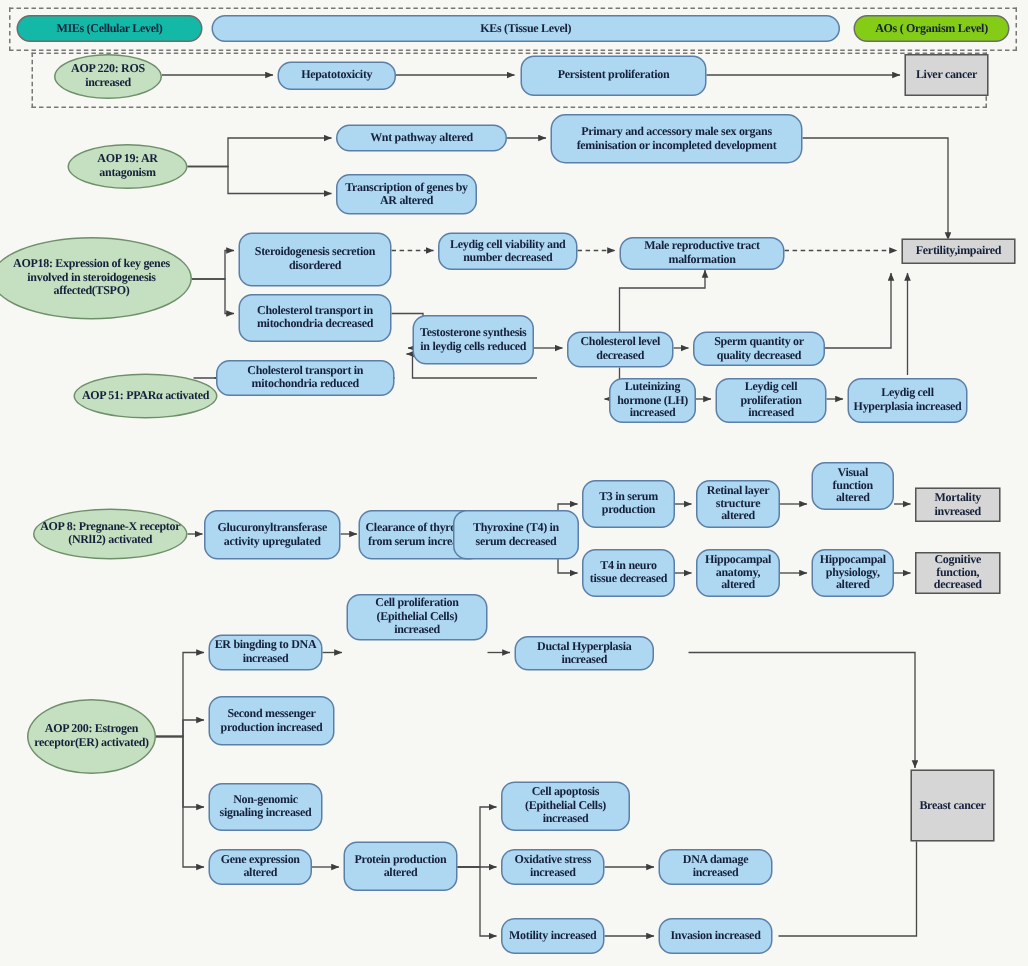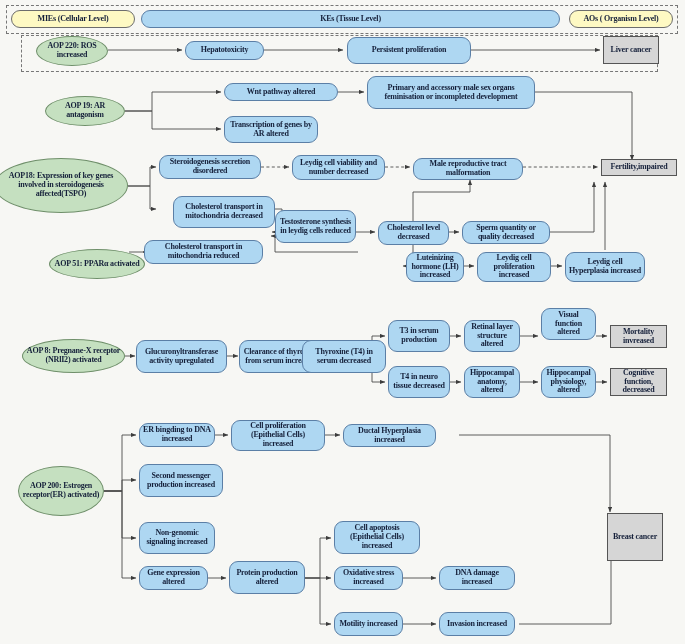--- a/index.html
+++ b/index.html
@@ -35,27 +35,27 @@
     border-radius:50%;
     font-size:8px;
   }
   .ao{
     background:#d6d6d6;
     border:1px solid #555;
     border-radius:0;
     font-size:8px;
   }
   .hdr-green{
-    background:#fef9c3;border:1px solid #6d6d6d;border-radius:9px;font-size:8px;
+    background:#14b8a6;border:1px solid #6d6d6d;border-radius:9px;font-size:8px;
   }
   .hdr-blue{
     background:#aed7f2;border:1px solid #5b7fa6;border-radius:9px;font-size:8px;
   }
   .hdr-gray{
-    background:#fef9c3;border:1px solid #6d6d6d;border-radius:9px;font-size:8px;
+    background:#84cc16;border:1px solid #6d6d6d;border-radius:9px;font-size:8px;
   }
   .dashbox{
     position:absolute;
     border:1px dashed #777;
     box-sizing:border-box;
     z-index:1;
   }
 </style>
 </head>
 <body>
@@ -136,25 +136,25 @@
 <div class="dashbox" style="left:21px;top:35px;width:637px;height:37px;"></div>
 
 <div class="node mie" style="left:36px;top:36px;width:72px;height:30px;">AOP 220: ROS increased</div>
 <div class="node ke" style="left:185px;top:41px;width:79px;height:19px;">Hepatotoxicity</div>
 <div class="node ke" style="left:347px;top:37px;width:124px;height:27px;">Persistent proliferation</div>
 <div class="node ao" style="left:603px;top:36px;width:56px;height:28px;">Liver cancer</div>
 
 <div class="node mie" style="left:45px;top:96px;width:80px;height:30px;">AOP 19: AR antagonism</div>
 <div class="node ke" style="left:224px;top:83px;width:114px;height:18px;">Wnt pathway altered</div>
 <div class="node ke" style="left:224px;top:116px;width:94px;height:27px;">Transcription of genes by AR altered</div>
-<div class="node ke" style="left:367px;top:76px;width:168px;height:33px;">Primary and accessory male sex organs feminisation or incompleted development</div>
+<div class="node ke" style="left:367px;top:76px;width:168px;height:33px;border-radius:10px;">Primary and accessory male sex organs feminisation or incompleted development</div>
 
 <div class="node mie" style="left:-6px;top:158px;width:134px;height:55px;">AOP18: Expression of key genes involved in steroidogenesis affected(TSPO)</div>
-<div class="node ke" style="left:159px;top:155px;width:102px;height:24px;">Steroidogenesis  secretion disordered</div>
-<div class="node ke" style="left:173px;top:196px;width:102px;height:32px;">Cholesterol transport in mitochondria decreased</div>
+<div class="node ke" style="left:159px;top:155px;width:102px;height:36px;">Steroidogenesis  secretion disordered</div>
+<div class="node ke" style="left:159px;top:196px;width:102px;height:32px;">Cholesterol transport in mitochondria decreased</div>
 <div class="node mie" style="left:33px;top:249px;width:96px;height:30px;margin-left:16px;">AOP 51: PPARα activated</div>
 <div class="node ke" style="left:144px;top:240px;width:119px;height:24px;">Cholesterol transport in mitochondria reduced</div>
 <div class="node ke" style="left:292px;top:155px;width:93px;height:25px;">Leydig cell viability and number decreased</div>
 <div class="node ke" style="left:413px;top:158px;width:110px;height:22px;">Male reproductive tract malformation</div>
 <div class="node ao" style="left:601px;top:159px;width:76px;height:17px;">Fertility,impaired</div>
 <div class="node ke" style="left:275px;top:210px;width:81px;height:33px;">Testosterone synthesis in leydig cells reduced</div>
 <div class="node ke" style="left:378px;top:221px;width:71px;height:24px;">Cholesterol level decreased</div>
 <div class="node ke" style="left:462px;top:221px;width:88px;height:23px;">Sperm quantity or quality decreased</div>
 <div class="node ke" style="left:406px;top:252px;width:58px;height:30px;">Luteinizing hormone (LH) increased</div>
 <div class="node ke" style="left:477px;top:252px;width:74px;height:30px;">Leydig cell proliferation increased</div>
@@ -168,21 +168,21 @@
 <div class="node ke" style="left:464px;top:320px;width:56px;height:32px;">Retinal layer structure altered</div>
 <div class="node ke" style="left:541px;top:308px;width:55px;height:32px;">Visual function altered</div>
 <div class="node ao" style="left:610px;top:325px;width:57px;height:23px;">Mortality invreased</div>
 <div class="node ke" style="left:388px;top:366px;width:62px;height:32px;">T4 in neuro tissue decreased</div>
 <div class="node ke" style="left:464px;top:366px;width:56px;height:32px;">Hippocampal anatomy, altered</div>
 <div class="node ke" style="left:541px;top:366px;width:55px;height:32px;">Hippocampal physiology, altered</div>
 <div class="node ao" style="left:610px;top:368px;width:57px;height:28px;">Cognitive function, decreased</div>
 
 <div class="node mie" style="left:18px;top:466px;width:86px;height:50px;">AOP 200: Estrogen receptor(ER) activated)</div>
 <div class="node ke" style="left:139px;top:423px;width:76px;height:24px;">ER bingding to DNA increased</div>
-<div class="node ke" style="left:231px;top:420px;width:94px;height:31px;">Cell proliferation (Epithelial Cells) increased</div>
+<div class="node ke" style="left:231px;top:396px;width:94px;height:31px;">Cell proliferation (Epithelial Cells) increased</div>
 <div class="node ke" style="left:343px;top:424px;width:93px;height:23px;">Ductal Hyperplasia increased</div>
 <div class="node ke" style="left:139px;top:464px;width:84px;height:33px;">Second messenger production increased</div>
 <div class="node ke" style="left:139px;top:522px;width:76px;height:32px;">Non-genomic signaling increased</div>
 <div class="node ke" style="left:139px;top:566px;width:69px;height:24px;">Gene expression altered</div>
 <div class="node ke" style="left:229px;top:561px;width:76px;height:33px;">Protein production altered</div>
 <div class="node ke" style="left:334px;top:521px;width:86px;height:33px;">Cell apoptosis (Epithelial Cells) increased</div>
 <div class="node ke" style="left:334px;top:566px;width:69px;height:24px;">Oxidative stress increased</div>
 <div class="node ke" style="left:439px;top:566px;width:76px;height:24px;">DNA damage increased</div>
 <div class="node ke" style="left:334px;top:612px;width:69px;height:24px;">Motility increased</div>
 <div class="node ke" style="left:439px;top:612px;width:76px;height:24px;">Invasion increased</div>

